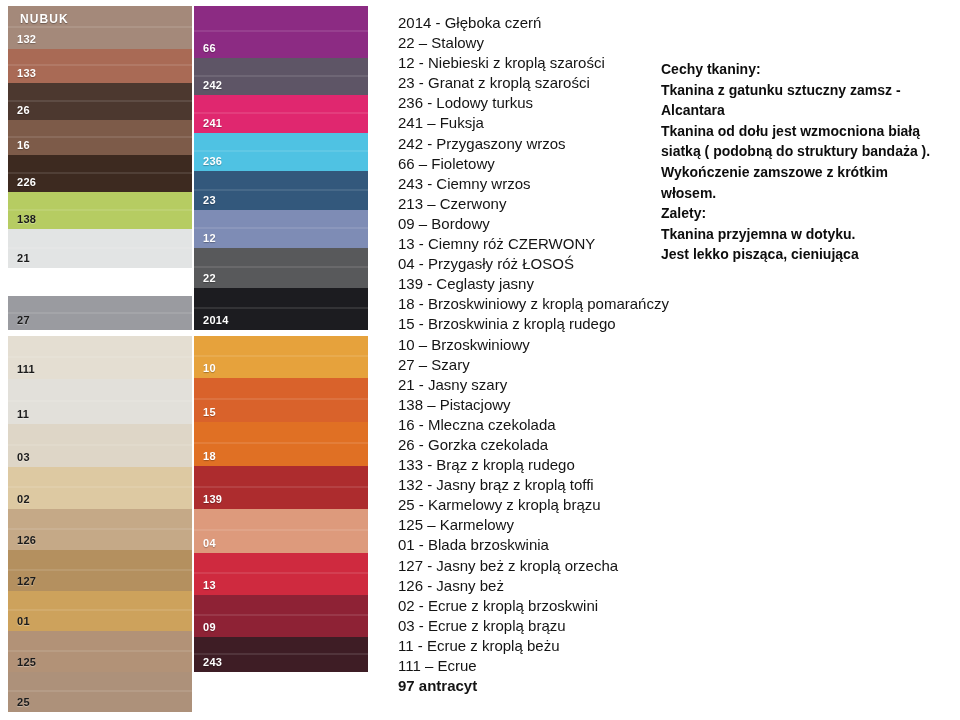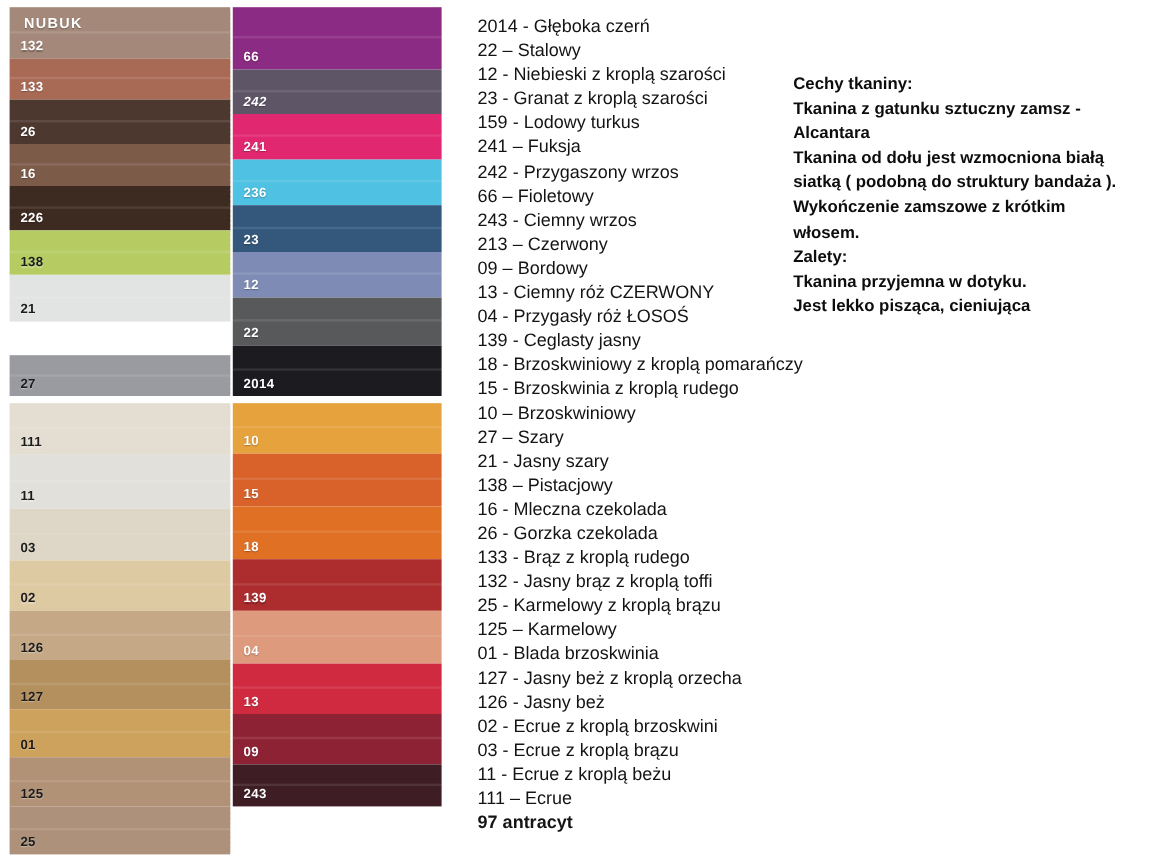--- a/index.html
+++ b/index.html
@@ -157,21 +157,21 @@
           </div>
           <div class="swatch" style="background: rgb(154, 155, 160); height: 37px; margin-top: 28px;">
             <span class="swatch-code dark" style="color: rgb(27, 27, 27);">27</span>
           </div>
         </div>
       <div class="swatch-col right">
           <div class="swatch" style="background: rgb(140, 43, 131); height: 52px;">
             <span class="swatch-code" style="color: rgb(255, 255, 255);">66</span>
           </div>
           <div class="swatch" style="background: rgb(94, 85, 102); height: 37px;">
-            <span class="swatch-code" style="color: rgb(255, 255, 255); font-style: italic;">242</span>
+            <span class="swatch-code" style="color: rgb(255, 255, 255);">242</span>
           </div>
           <div class="swatch" style="background: rgb(224, 39, 111); height: 38px;">
             <span class="swatch-code" style="color: rgb(255, 255, 255);">241</span>
           </div>
           <div class="swatch" style="background: rgb(79, 194, 227); height: 38px;">
             <span class="swatch-code" style="color: rgb(255, 255, 255);">236</span>
           </div>
           <div class="swatch" style="background: rgb(51, 88, 124); height: 39px;">
             <span class="swatch-code" style="color: rgb(255, 255, 255);">23</span>
           </div>
@@ -246,21 +246,21 @@
     </div>
 
     <div class="chart-title">NUBUK</div>
   </div>
 
   <div id="colour-list">
       <div class="list-line">2014 - Głęboka czerń</div>
       <div class="list-line">22 – Stalowy</div>
       <div class="list-line">12 - Niebieski z kroplą szarości</div>
       <div class="list-line">23 - Granat z kroplą  szarości</div>
-      <div class="list-line">159 - Lodowy turkus</div>
+      <div class="list-line">236 - Lodowy turkus</div>
       <div class="list-line">241 – Fuksja</div>
       <div class="list-line">242 - Przygaszony wrzos</div>
       <div class="list-line">66 – Fioletowy</div>
       <div class="list-line">243 - Ciemny wrzos</div>
       <div class="list-line">213 – Czerwony</div>
       <div class="list-line">09 – Bordowy</div>
       <div class="list-line">13 - Ciemny róż CZERWONY</div>
       <div class="list-line">04 - Przygasły róż ŁOSOŚ</div>
       <div class="list-line">139 - Ceglasty jasny</div>
       <div class="list-line">18 - Brzoskwiniowy  z kroplą pomarańczy</div>

